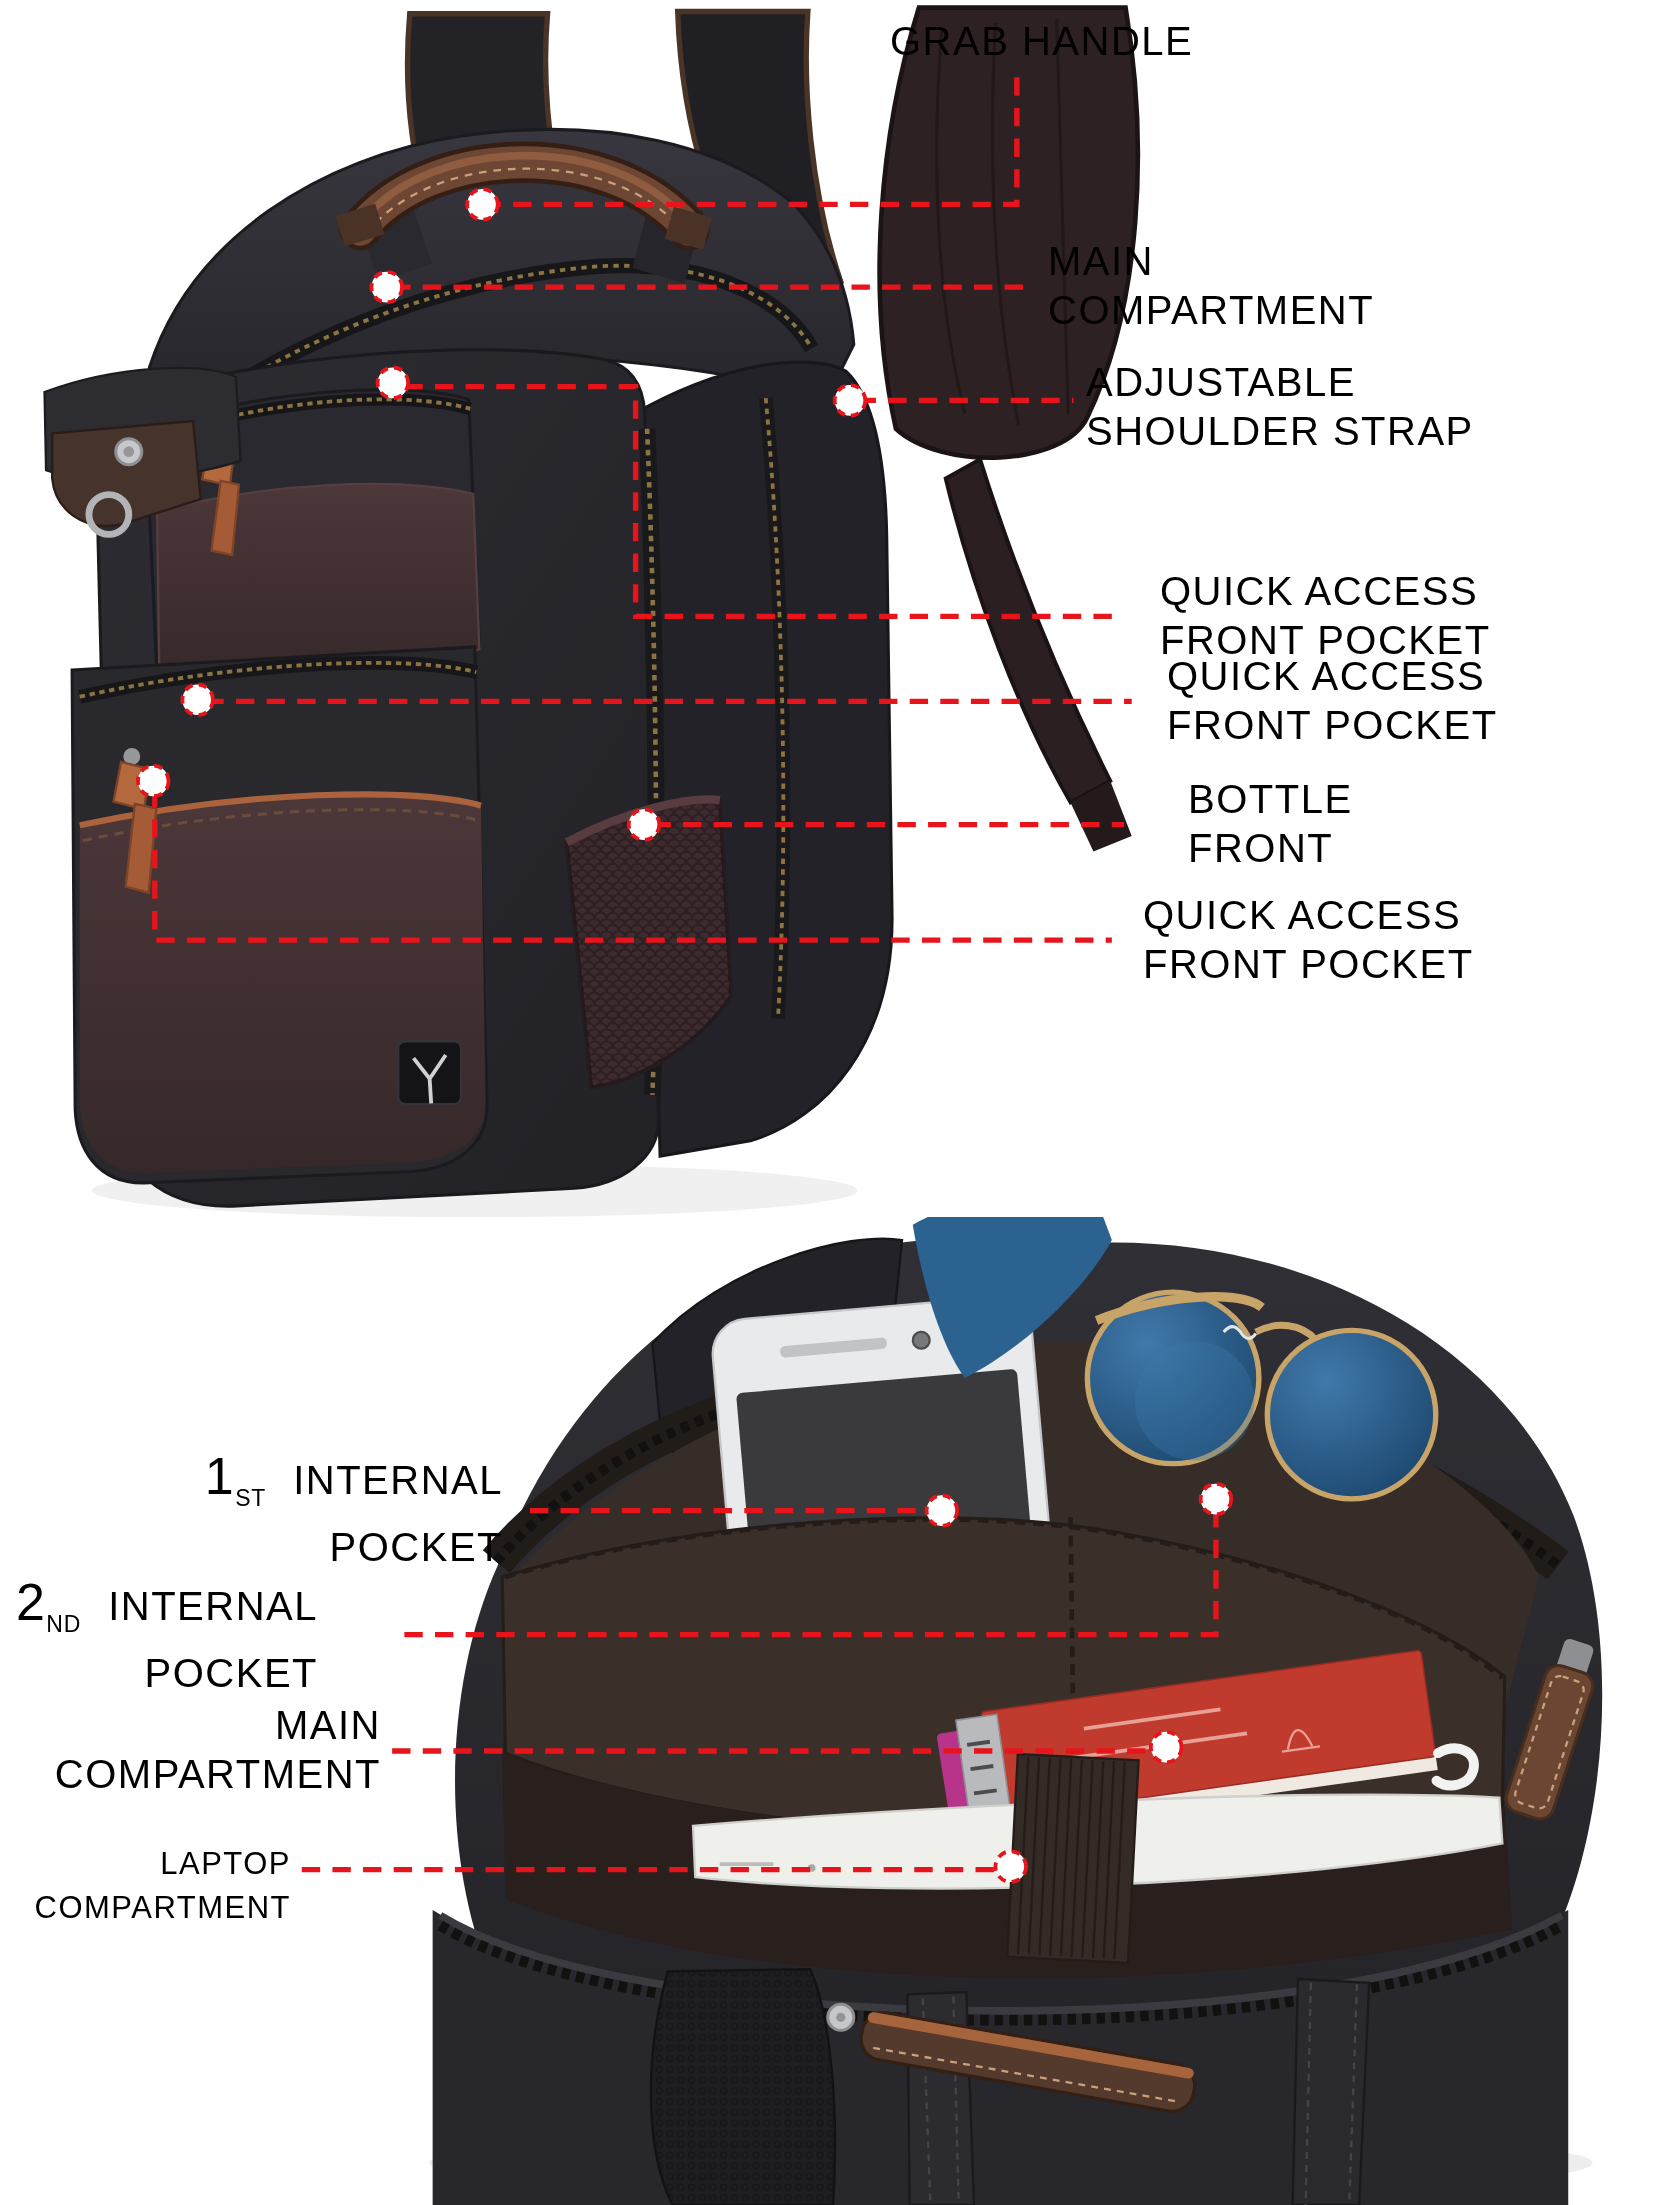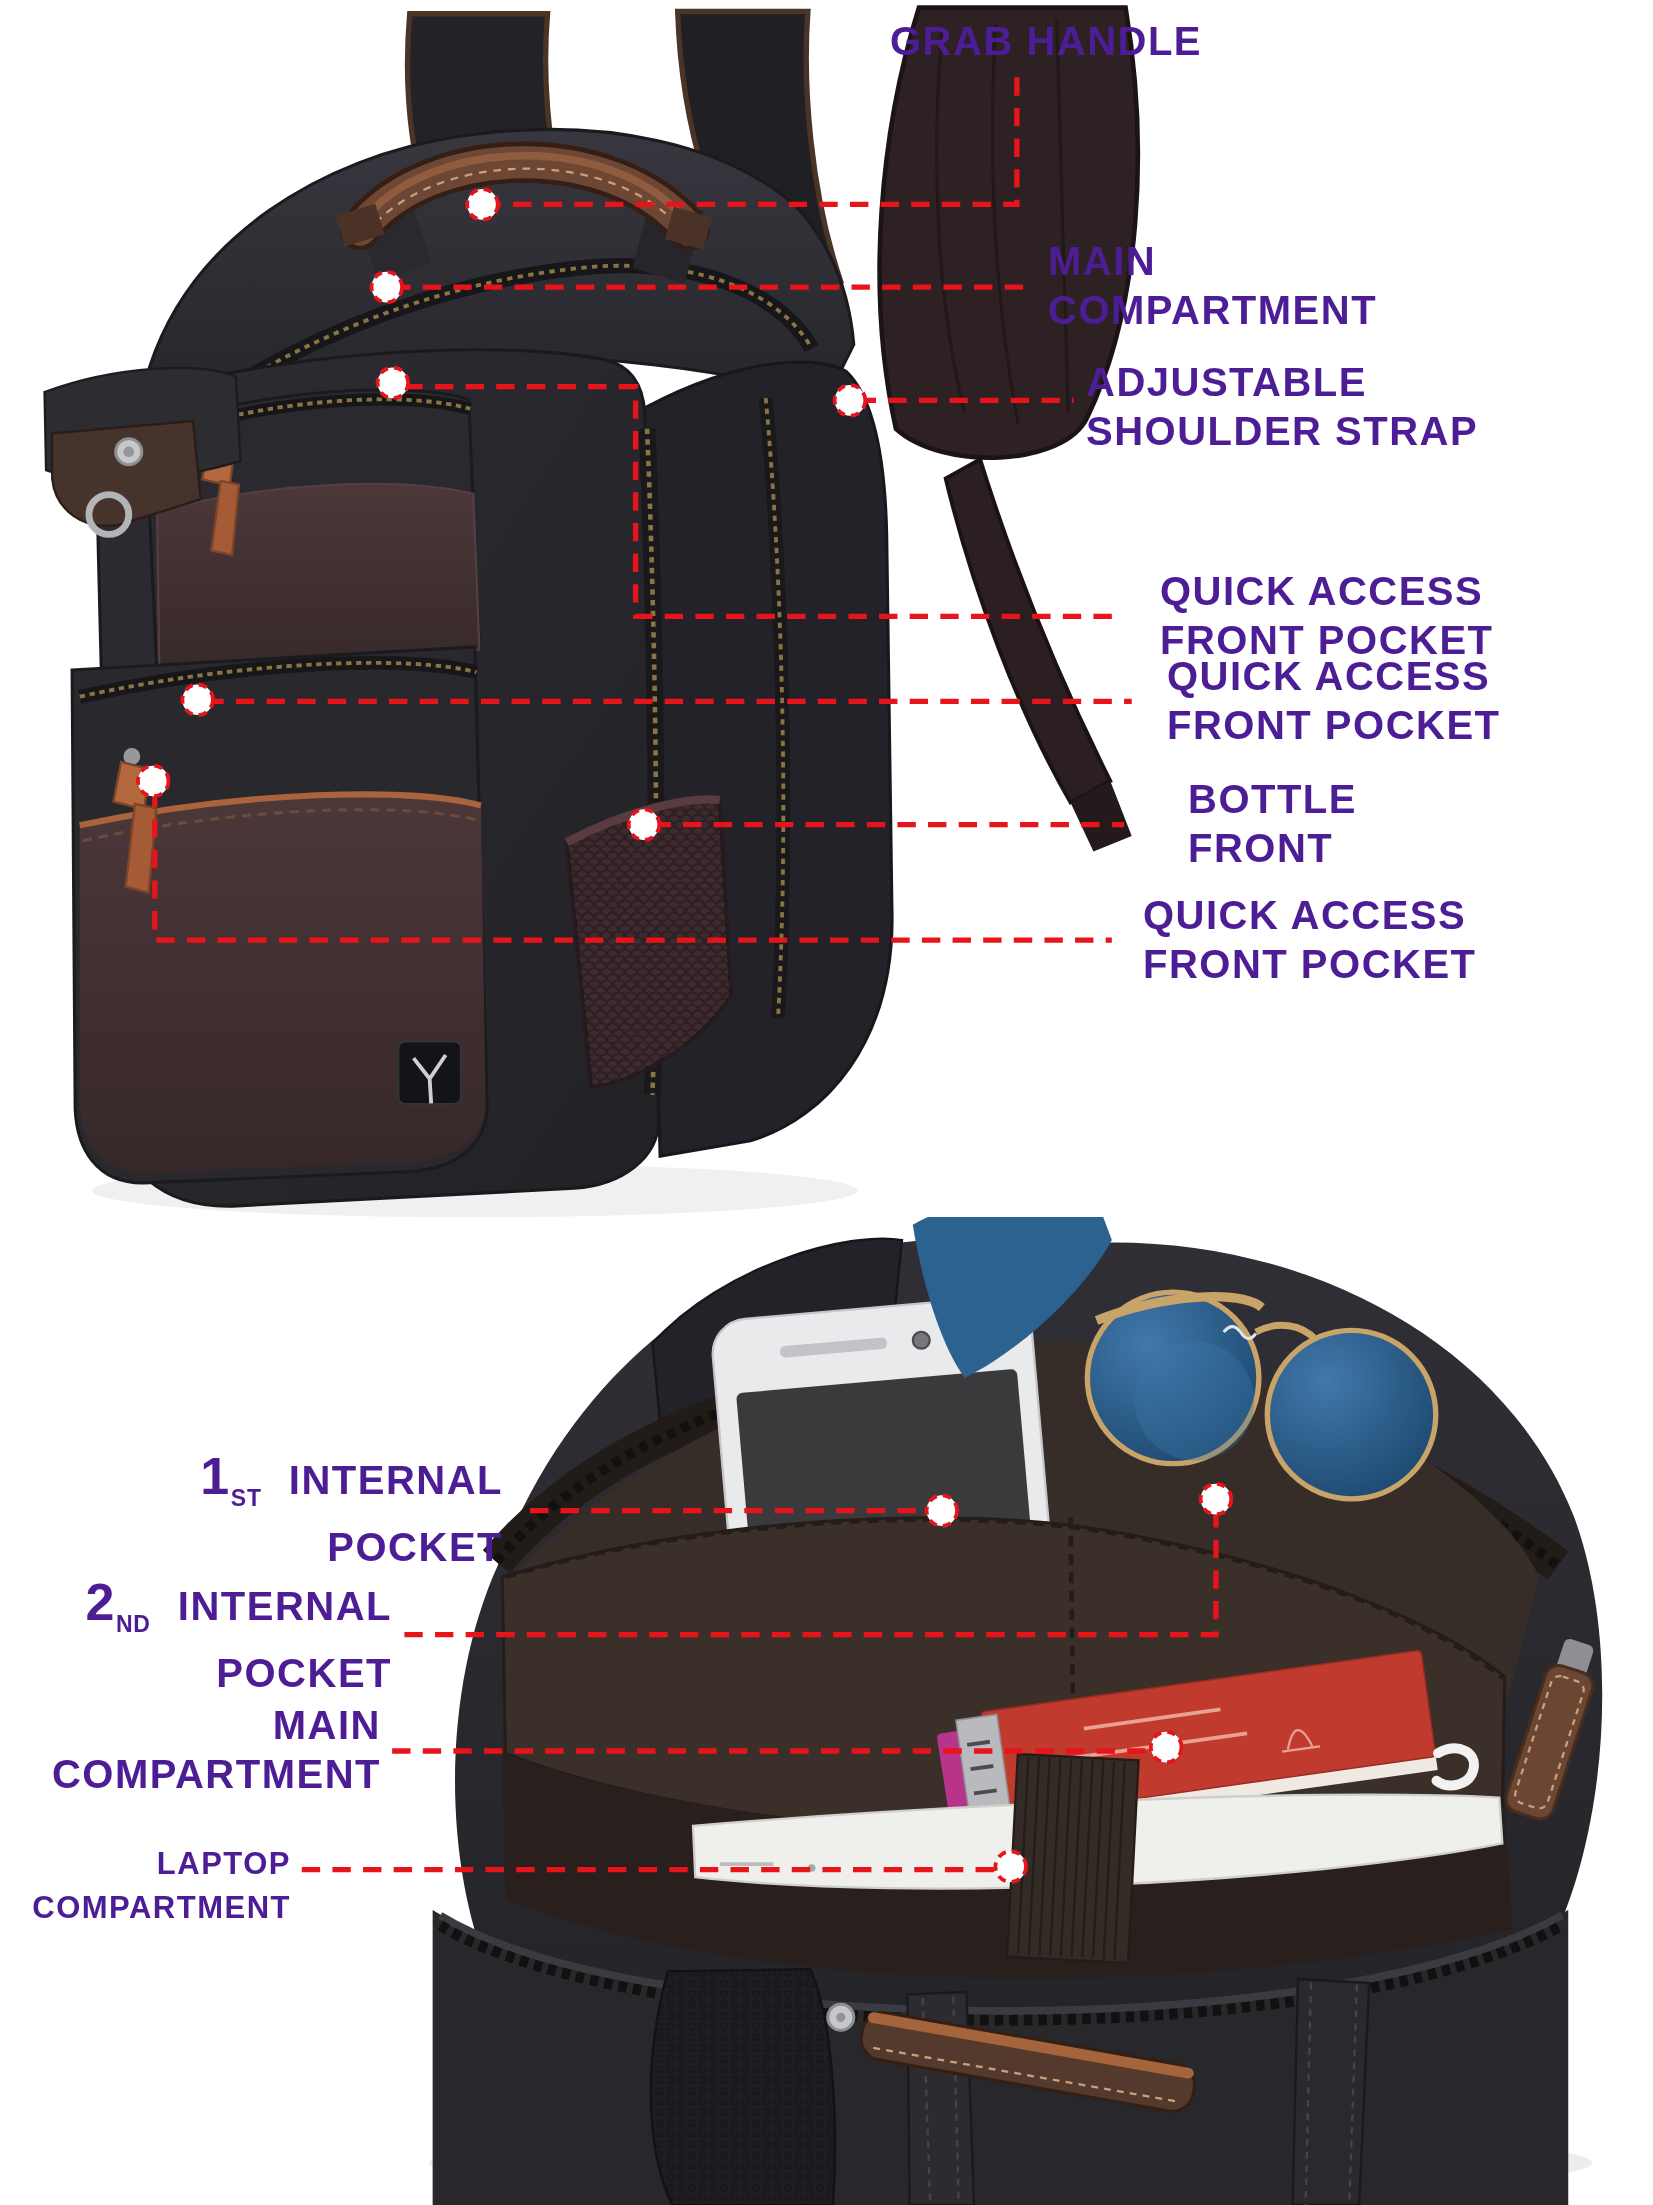--- a/index.html
+++ b/index.html
@@ -5,37 +5,37 @@
   html,body{margin:0;padding:0;}
   body{
     width:1654px;height:2205px;position:relative;background:#ffffff;
     font-family:"Liberation Sans", sans-serif;overflow:hidden;
   }
   .illustration{position:absolute;left:0;pointer-events:none;}
   #exterior-art{top:0;}
   #interior-art{top:1217px;}
   #connector-overlay{position:absolute;left:0;top:0;z-index:10;pointer-events:none;}
   .callout{
-    position:absolute;z-index:20;color:#4c1d95;font-weight:700;
+    position:absolute;z-index:20;color:#000000;font-weight:400;
     font-size:40px;line-height:49px;letter-spacing:1.5px;white-space:nowrap;
   }
   .callout.right-align{text-align:right;}
   .callout.small{font-size:31px;line-height:44px;}
   .ord{font-size:52px;line-height:0;}
   .ord-suf{font-size:23px;vertical-align:-12.3px;letter-spacing:0.8px;margin-right:27px;}
   
   #cl-grab-handle{left:890px;top:17px;}
   #cl-main-compartment{left:1048px;top:237px;}
   #cl-shoulder-strap{left:1086px;top:358px;}
   #cl-qa-1{left:1160px;top:567px;}
   #cl-qa-2{left:1167px;top:652px;}
   #cl-bottle-holder{left:1188px;top:775px;}
   #cl-qa-3{left:1143px;top:891px;}
   #cl-internal-1{right:1151px;top:1456px;}
-  #cl-internal-2{right:1262px;top:1582px;}
+  #cl-internal-2{right:1336px;top:1582px;}
   #cl-main-compartment-2{right:1273px;top:1701px;}
   #cl-laptop{right:1363px;top:1830px;margin-top:12px;}
 </style>
 </head>
 <body>
 
 <svg id="exterior-art" class="illustration" width="1654" height="1225" viewBox="0 0 2160 1600">
   <defs>
     <linearGradient id="lidGrad" x1="0" y1="0" x2="0" y2="1">
       <stop offset="0" stop-color="#38373f"></stop>

